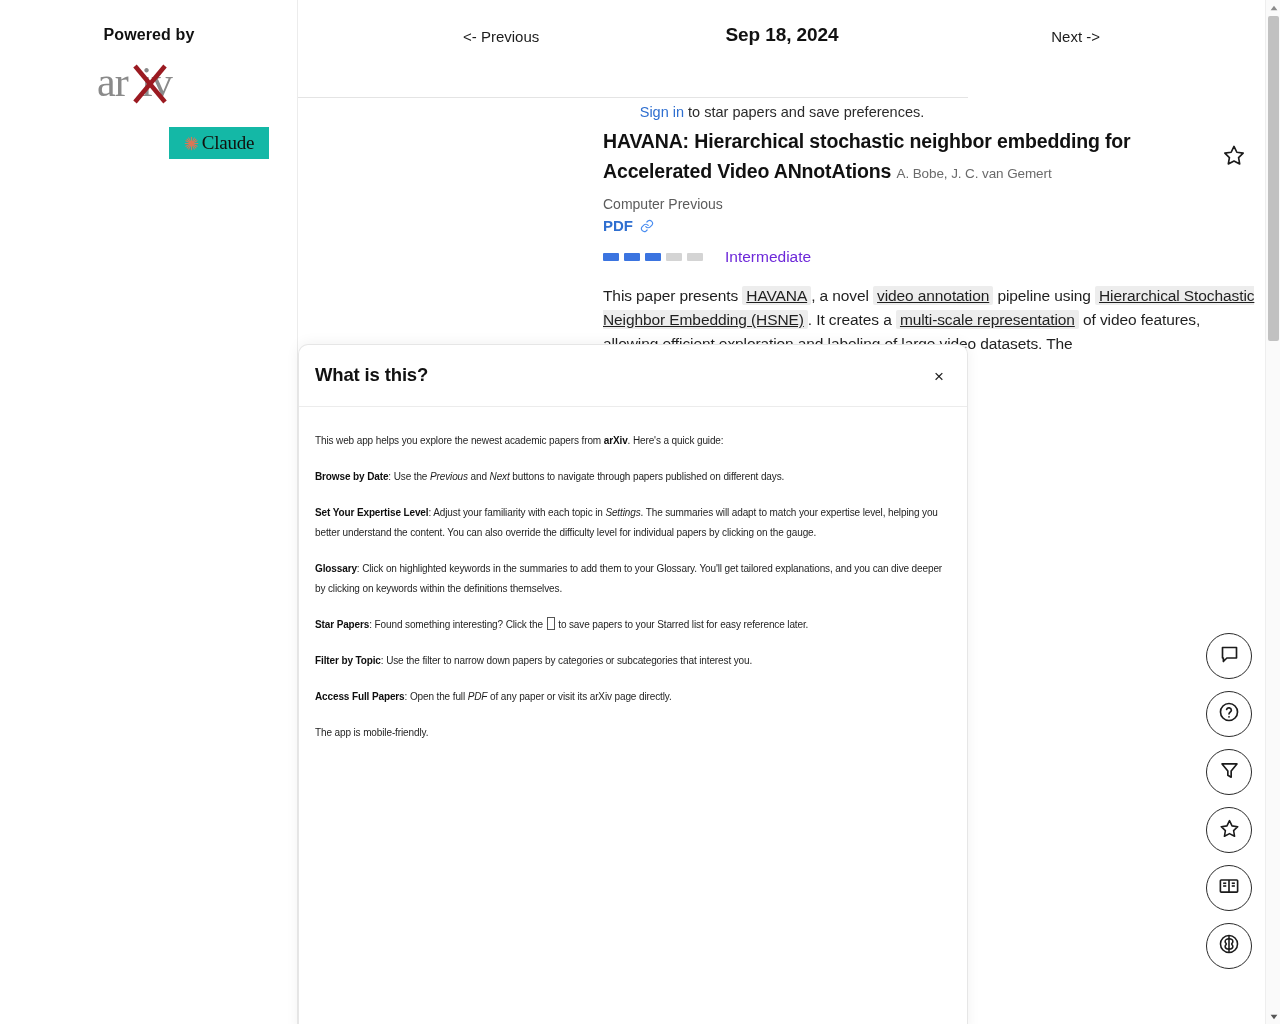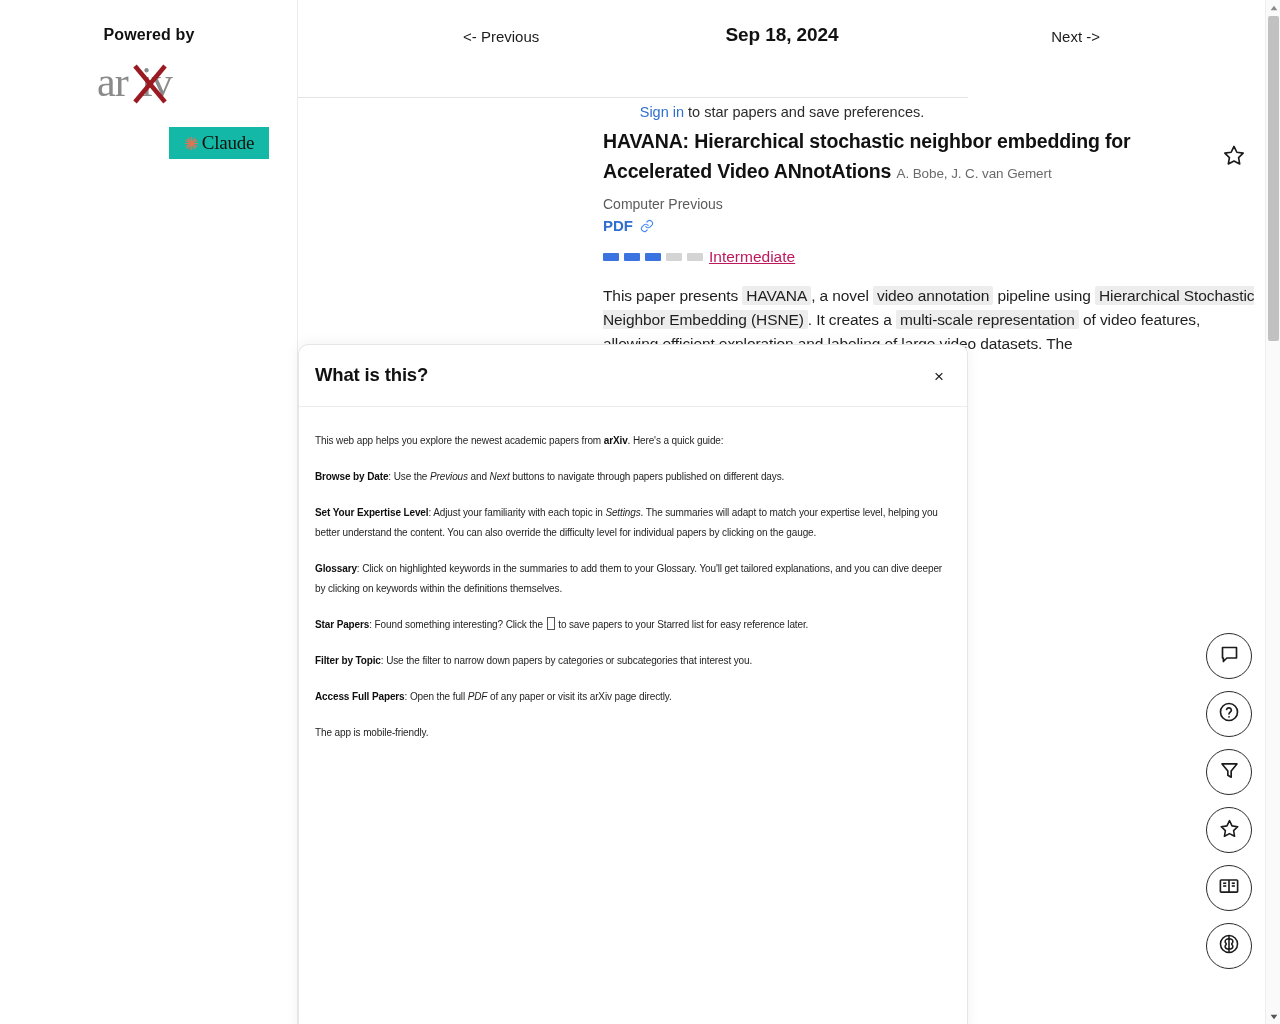--- a/index.html
+++ b/index.html
@@ -85,27 +85,27 @@
   .paper-category {
     font-size: 14px; color: #5c5c5c; margin-top: 7px;
   }
   .paper-links { margin-top: 5px; display: flex; align-items: center; gap: 7px; }
   .pdf-link { font-size: 15px; color: #2f6fd0; font-weight: 600; cursor: pointer; }
   .link-icon { cursor: pointer; display:flex; align-items:center; }
   .gauge-row { margin-top: 14px; display: flex; align-items: center; gap: 0; }
   .gauge { display: flex; gap: 5px; cursor: pointer; align-items:center; }
   .seg { width: 16px; height: 8px; border-radius: 1px; background: #d4d4d4; }
   .seg.on { background: #3b74e0; }
-  .gauge-label { margin-left: 6px; font-size: 15.5px; color: #be185d; text-decoration: underline; }
+  .gauge-label { margin-left: 22px; font-size: 15.5px; color: #6d28d9; }
   .abstract {
     margin-top: 18px; font-size: 15.5px; line-height: 24px; color: #1f1f1f;
     letter-spacing: -.1px;
   }
   .kw {
-    background: #ededed; padding: 1px 4px; border-radius: 2px; cursor: pointer;
+    background: #ededed; padding: 1px 4px; border-radius: 2px; cursor: pointer; text-decoration: underline;
   }
 
   
   .modal {
     position: absolute; left: 298px; top: 344px; width: 670px; height: 690px;
     background: #ffffff;
     border: 1px solid #e6e6e6;
     border-bottom: none;
     border-radius: 10px 10px 0 0;
     box-shadow: 0 -1px 14px rgba(0,0,0,.06);

